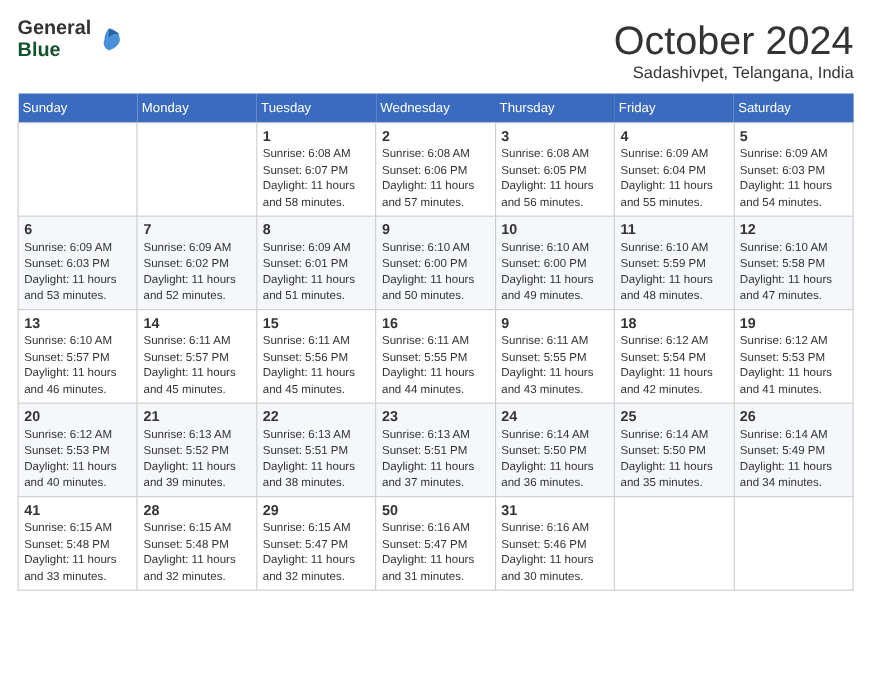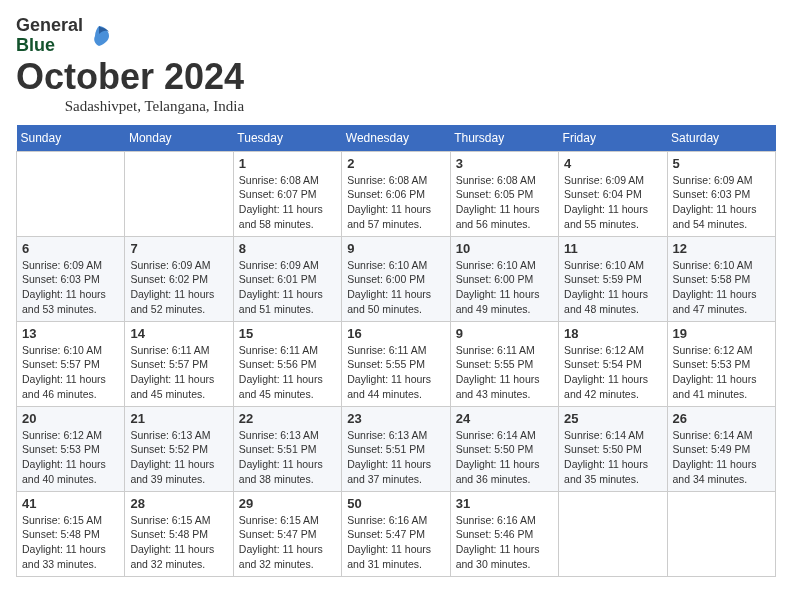--- a/index.html
+++ b/index.html
@@ -8,47 +8,45 @@
       background: #fff;
       width: 792px;
       min-height: 612px;
       padding: 16px;
     }
     .header {
       display: flex;
       justify-content: space-between;
       align-items: flex-start;
       margin-bottom: 10px;
-      flex-direction: column;
     }
     .logo {
       display: flex;
       align-items: center;
       gap: 4px;
     }
     .logo-text {
       font-size: 18px;
       font-weight: bold;
       color: #333;
       line-height: 1.1;
     }
     .logo-bird {
       width: 28px;
       height: 28px;
     }
     .title-block { text-align: right; }
     .month-title {
       font-size: 36px;
-      font-weight: 700;
+      font-weight: 400;
       color: #333;
     }
     .location {
       font-size: 15px;
       color: #333;
-      font-family: Liberation Serif, serif;
     }
     .calendar-table {
       width: 100%;
       border-collapse: collapse;
       font-size: 11px;
     }
     .calendar-table th {
       background: #3a6bbf;
       color: #fff;
       padding: 6px 4px;

